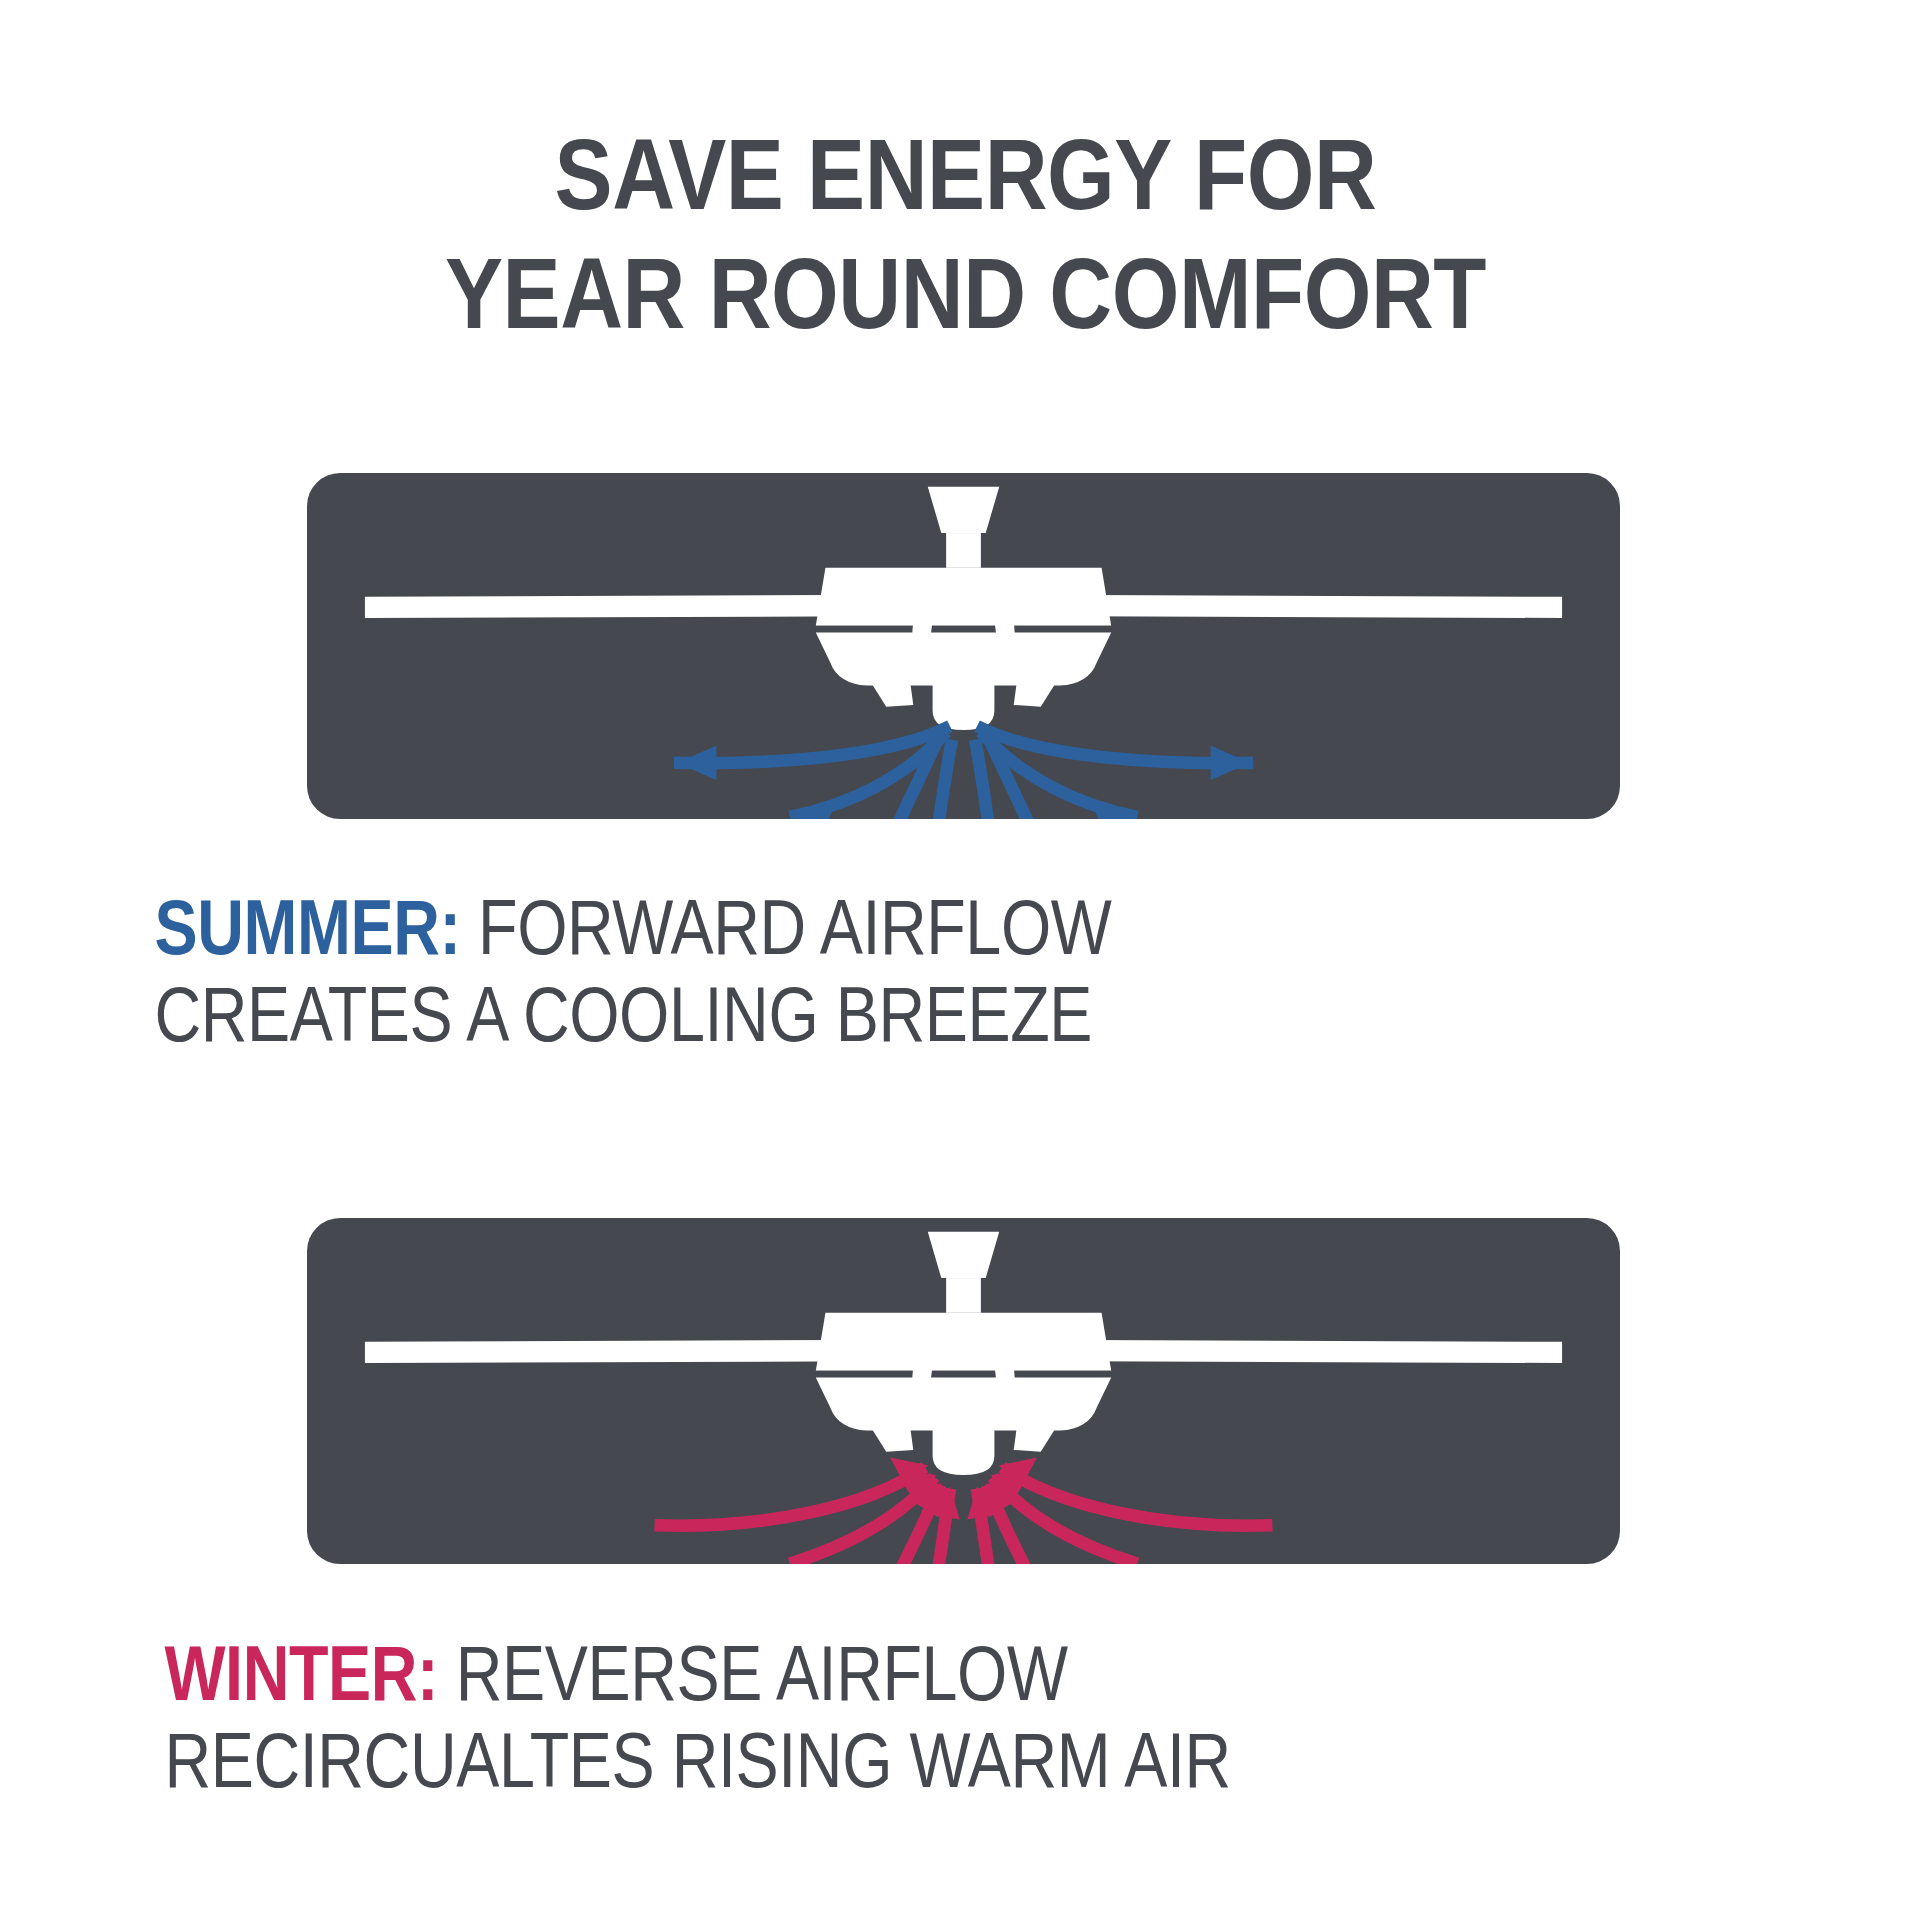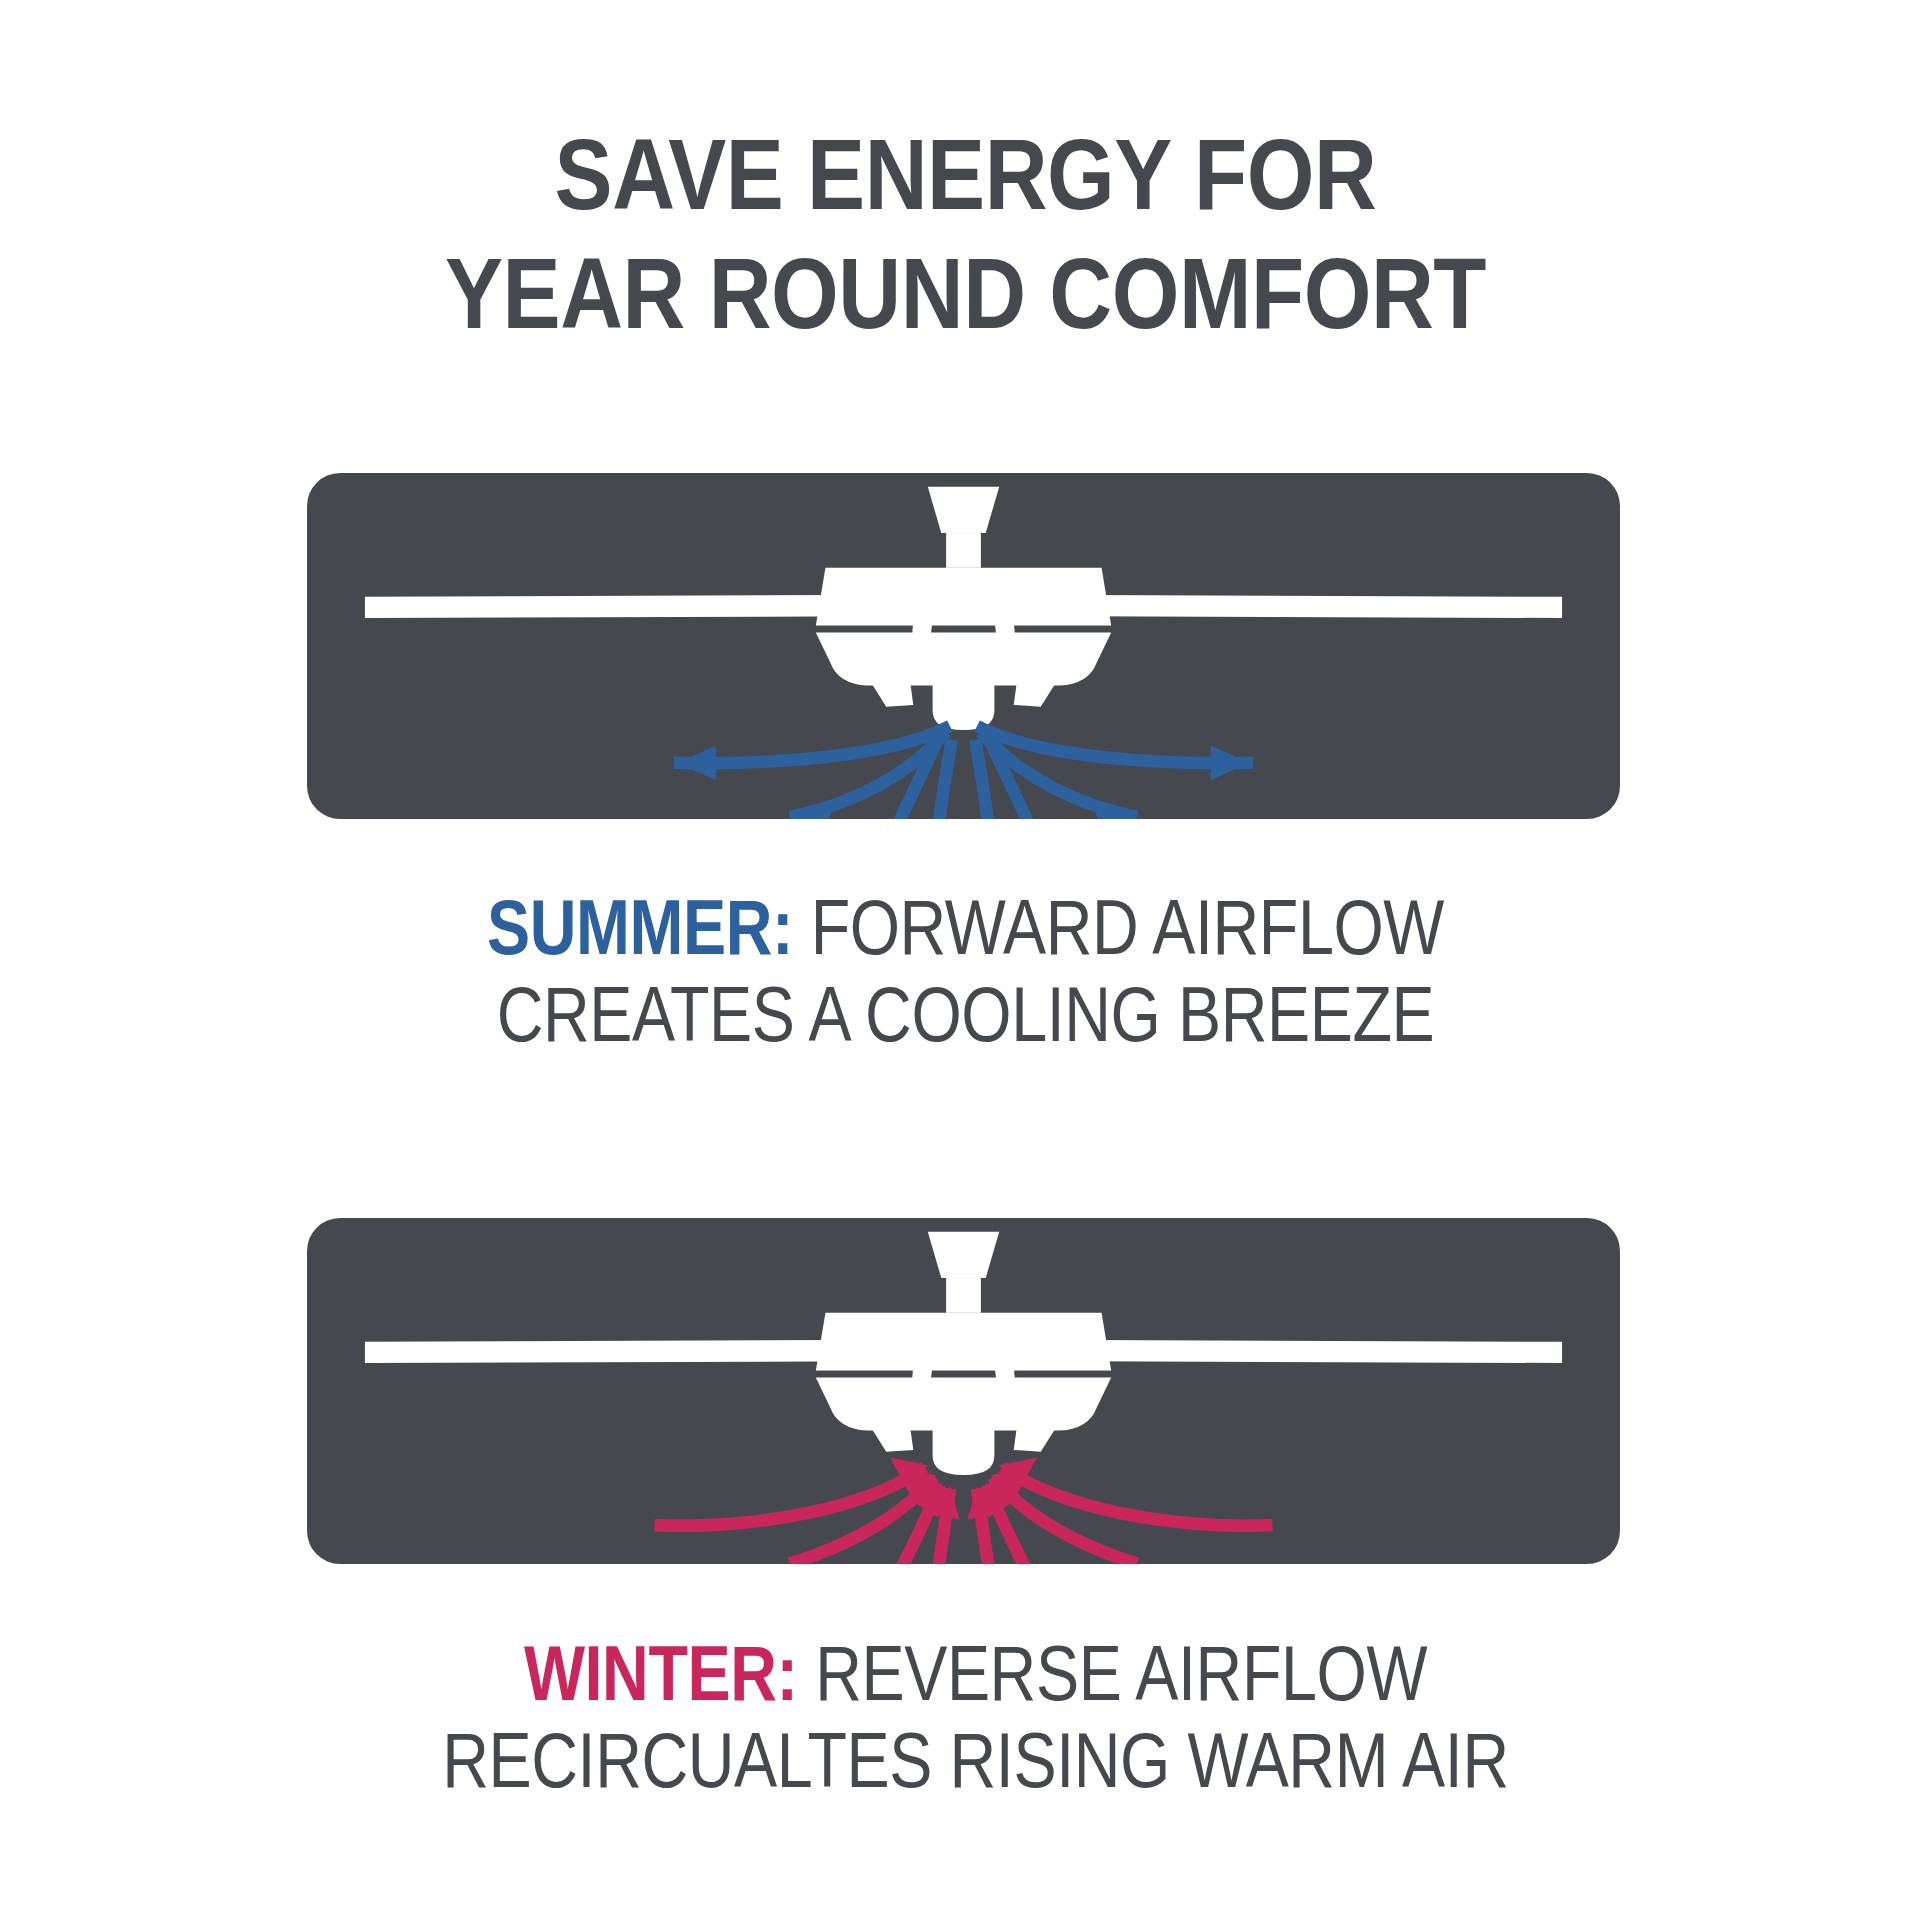--- a/index.html
+++ b/index.html
@@ -58,21 +58,21 @@
   #panel-summer { top: 473px; }
   #panel-winter { top: 1218px; }
 
   .panel svg { display: block; width: 1313px; height: 346px; }
 
   
   .caption {
     position: absolute;
     left: 0;
     width: 1931px;
-    text-align: center;
+    text-align: left;
   }
   #caption-summer { top: 884px; }
   #caption-winter { top: 1630px; padding-left: 10px; }
 
   .cap-line {
     display: block;
     color: #45484e;
     font-family: "Liberation Sans Narrow", "Liberation Sans", sans-serif;
     font-weight: 400;
     font-size: 77px;

